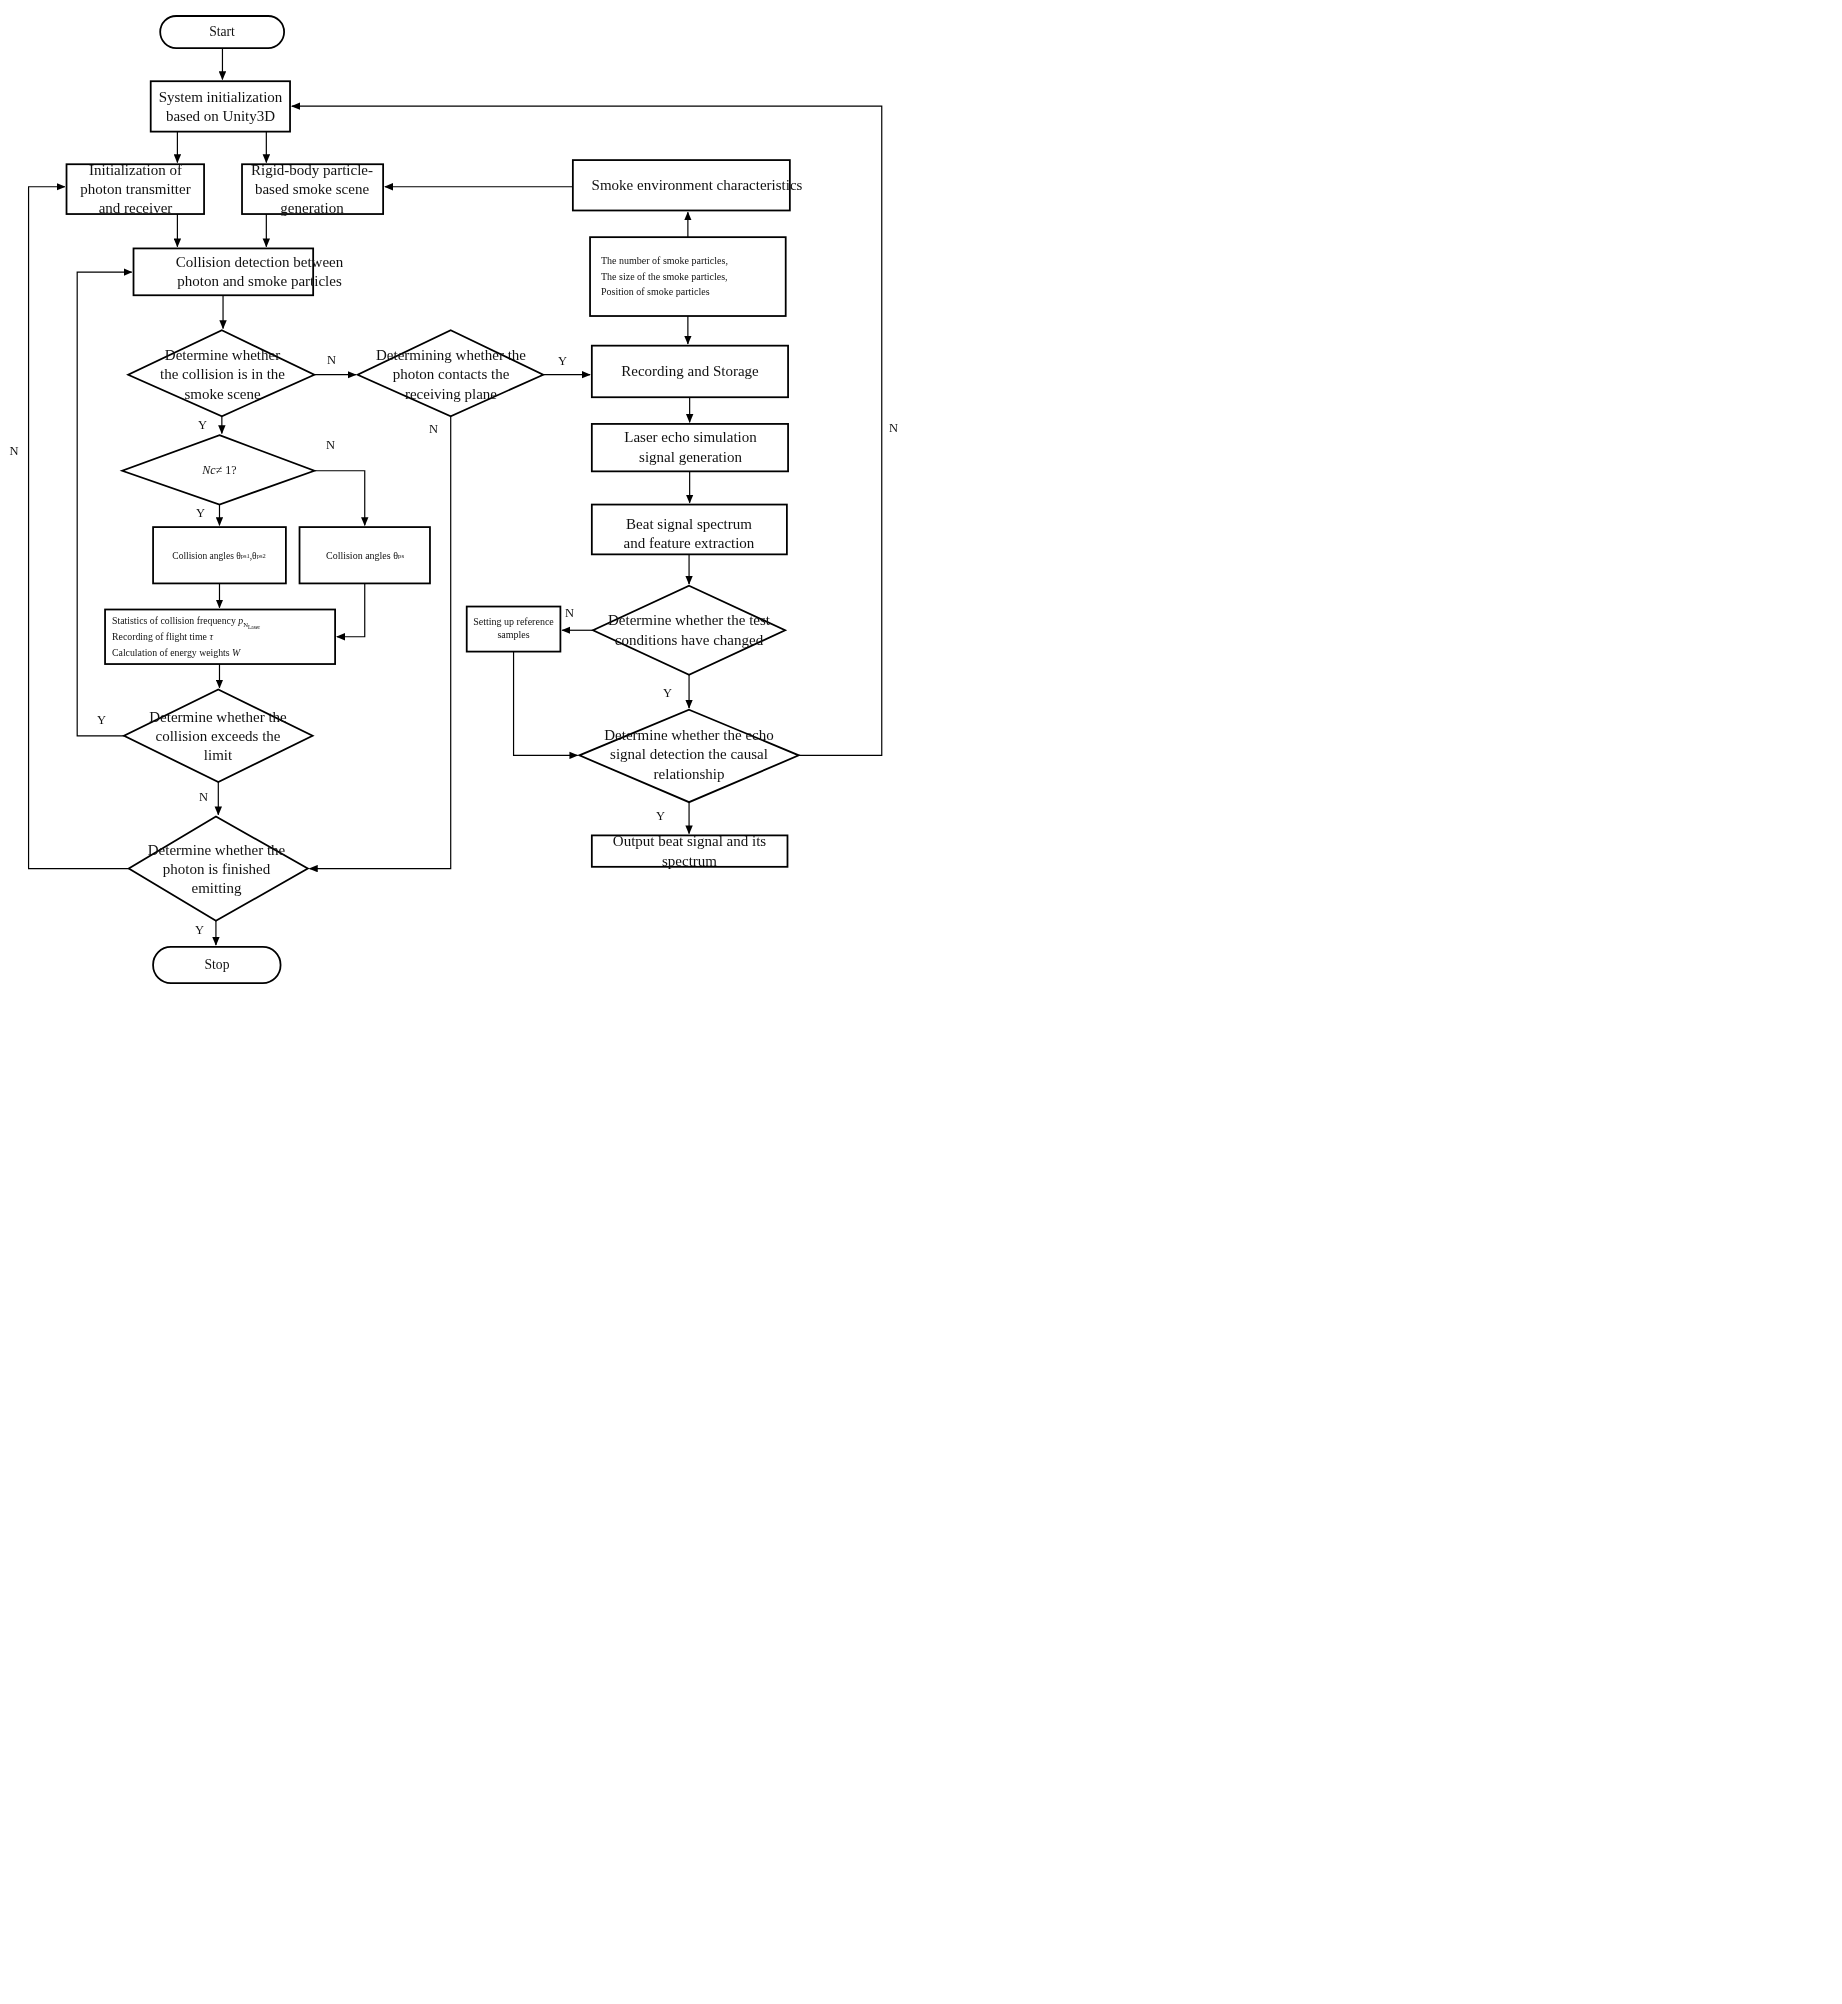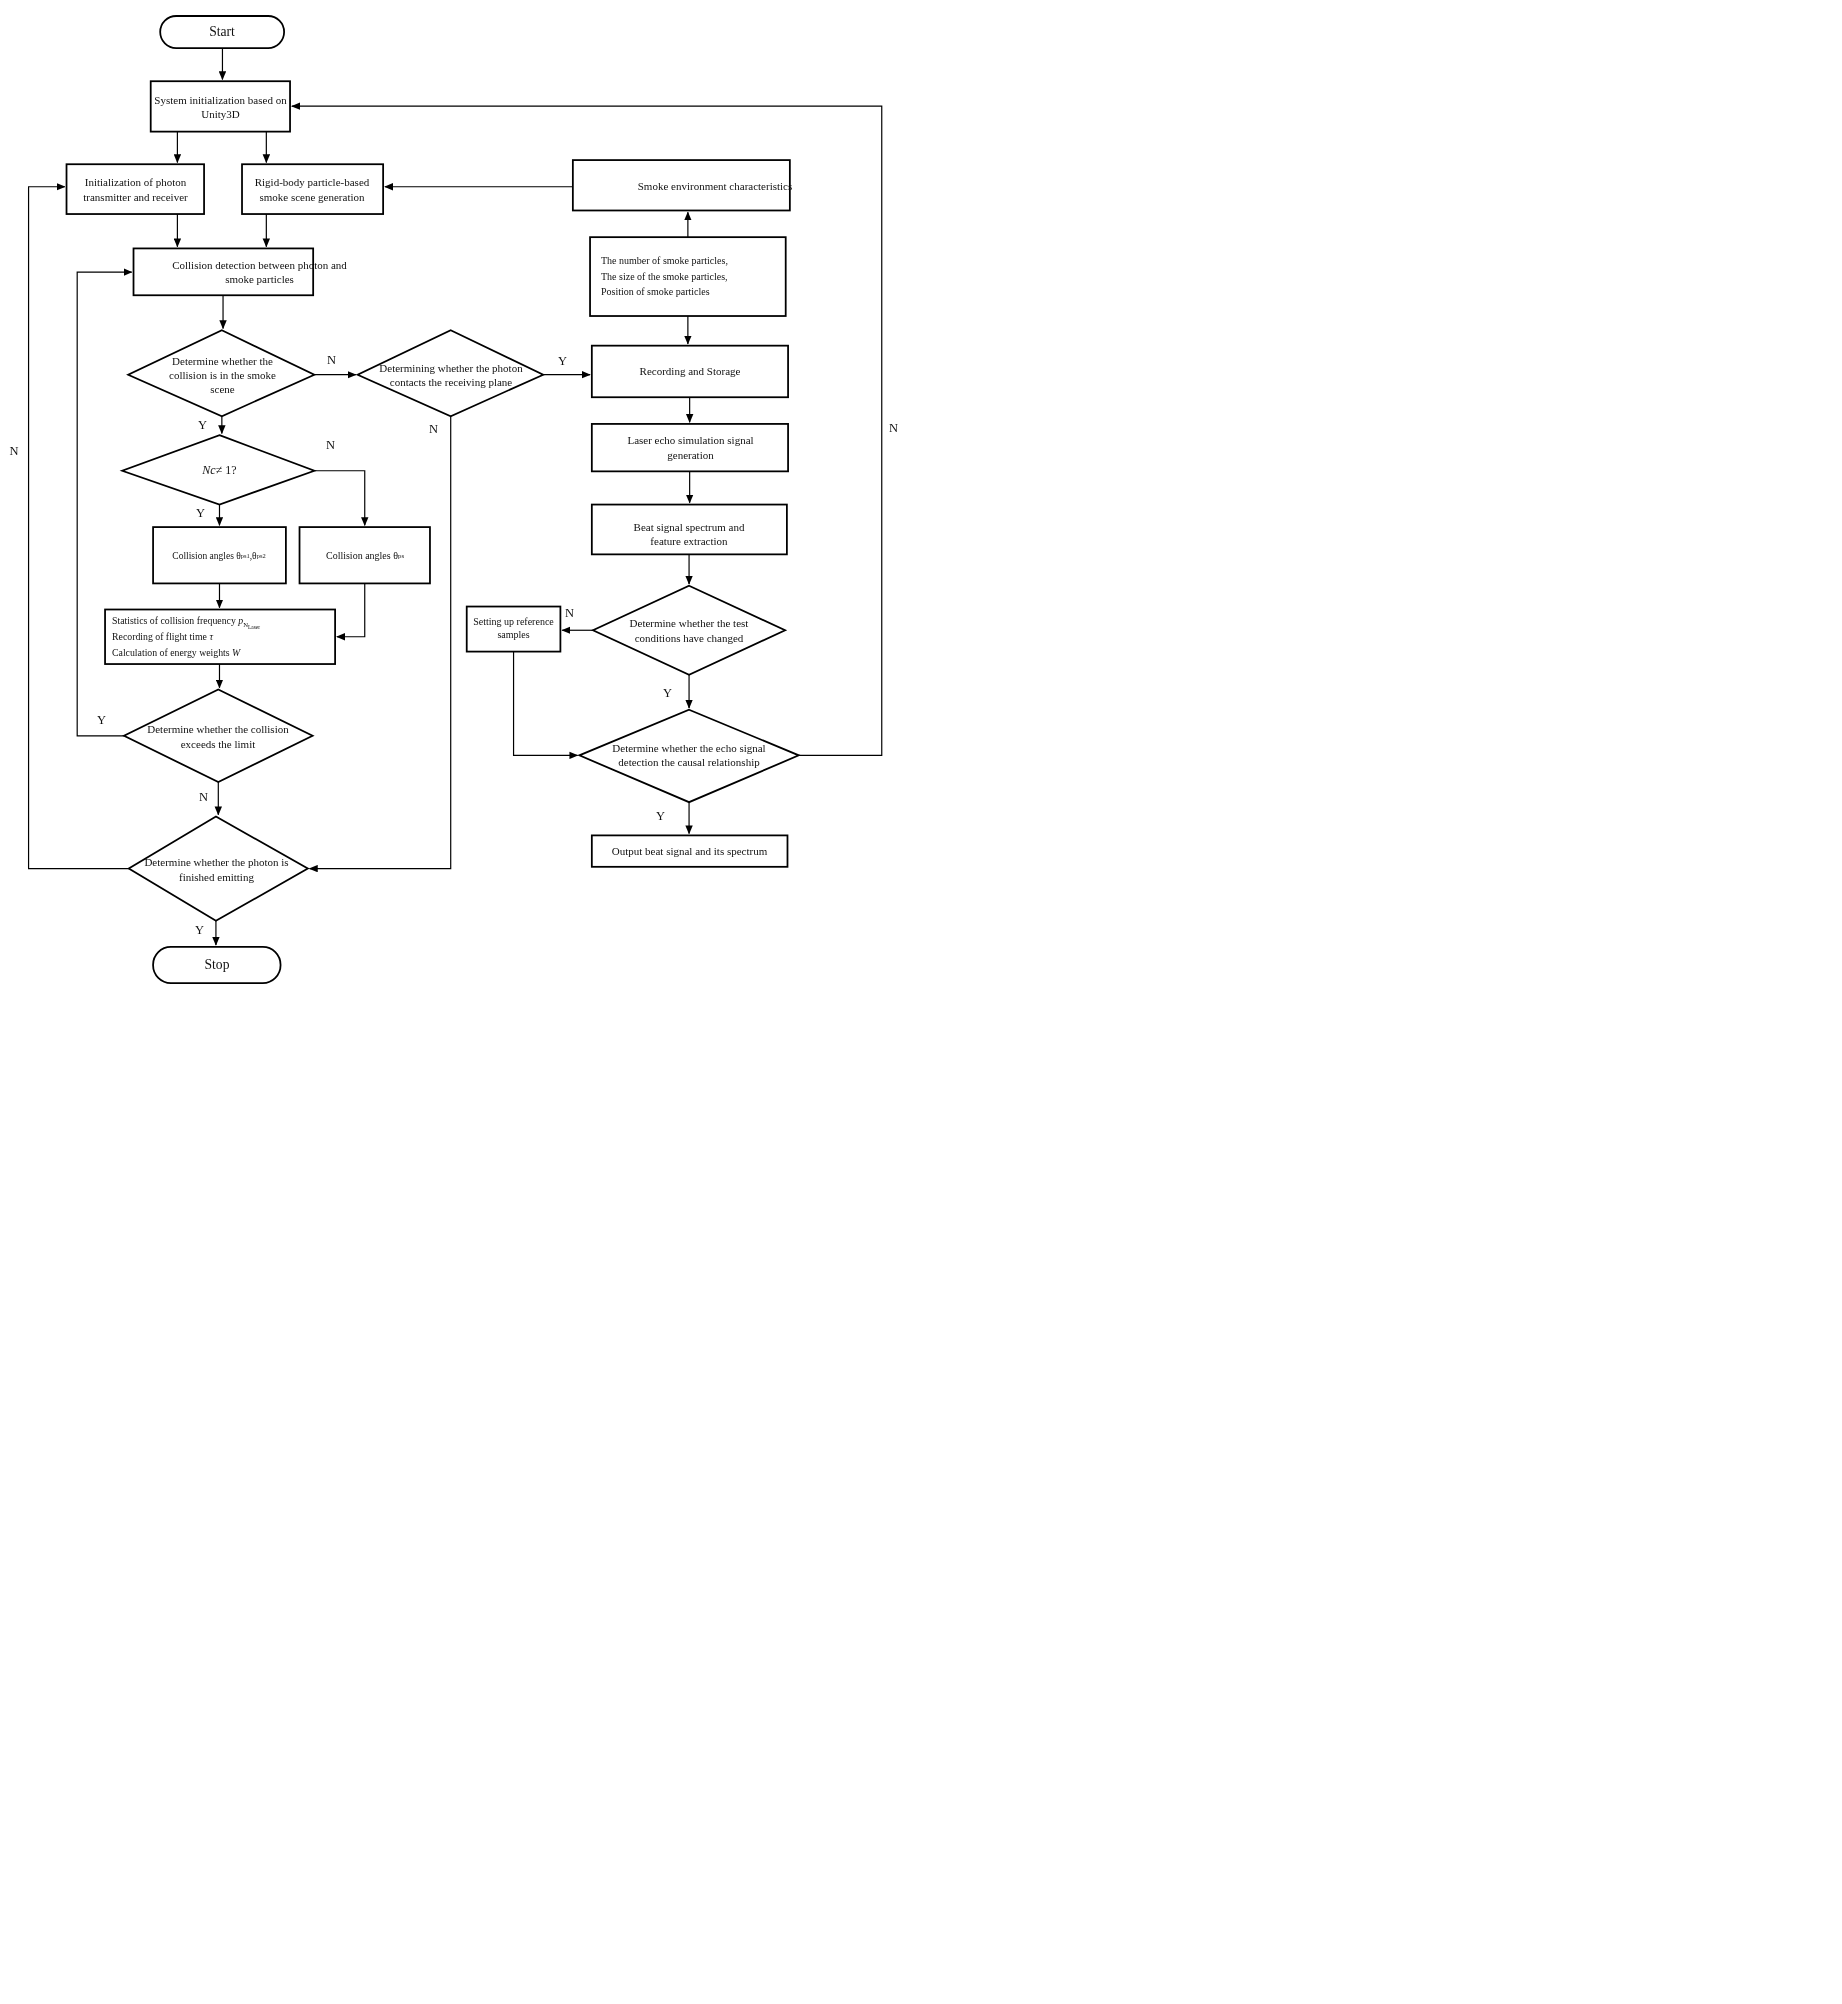--- a/index.html
+++ b/index.html
@@ -8,21 +8,21 @@
     width:921px;height:1002px;
     background:#ffffff;
     font-family:"Liberation Serif","DejaVu Serif",serif;
     color:#111111;
   }
   #wires{position:absolute;left:0;top:0;width:921px;height:1002px;}
   .shape{fill:#ffffff;stroke:#000000;stroke-width:3;}
   .conn{stroke:#000000;stroke-width:2;fill:none;}
   .node-label{
     position:absolute;display:flex;align-items:center;justify-content:center;
-    text-align:center;font-size:11px;line-height:1.28;
+    text-align:center;font-size:15px;line-height:1.28;
   }
   .terminator-label{font-size:13.6px;border-radius:13px;}
   .left-align{justify-content:flex-start;text-align:left;}
   .left-align .lines{width:100%;}
   .nowrap{white-space:nowrap;}
   .yn{position:absolute;font-size:12.5px;}
   sub{font-size:0.68em;line-height:0;}
   sub sub{font-size:0.82em;}
   i{font-style:italic;}
 </style>
@@ -132,21 +132,21 @@
   </div>
 
   <div class="node-label" style="left:141px;top:709px;width:154px;height:55px;">Determine whether the collision exceeds the limit</div>
 
   <div class="node-label" style="left:138px;top:838px;width:157px;height:63px;">Determine whether the photon is finished emitting</div>
 
   <div class="node-label terminator-label" style="left:153px;top:947px;width:128px;height:36px;">Stop</div>
 
   <div class="node-label" style="left:371px;top:338px;width:160px;height:74px;">Determining whether the photon contacts the receiving plane</div>
 
-  <div class="node-label" style="left:609px;top:163px;width:212px;height:46px;">Smoke environment characteristics</div>
+  <div class="node-label" style="left:575px;top:163px;width:212px;height:46px;padding-left:16px;">Smoke environment characteristics</div>
 
   <div class="node-label left-align" style="left:601px;top:242px;width:177px;height:69px;font-size:10px;line-height:1.55;">
     <div class="lines">
       <div>The number of smoke particles,</div>
       <div>The size of the smoke particles,</div>
       <div>Position of smoke particles</div>
     </div>
   </div>
 
   <div class="node-label" style="left:594px;top:348px;width:192px;height:47px;">Recording and Storage</div>

